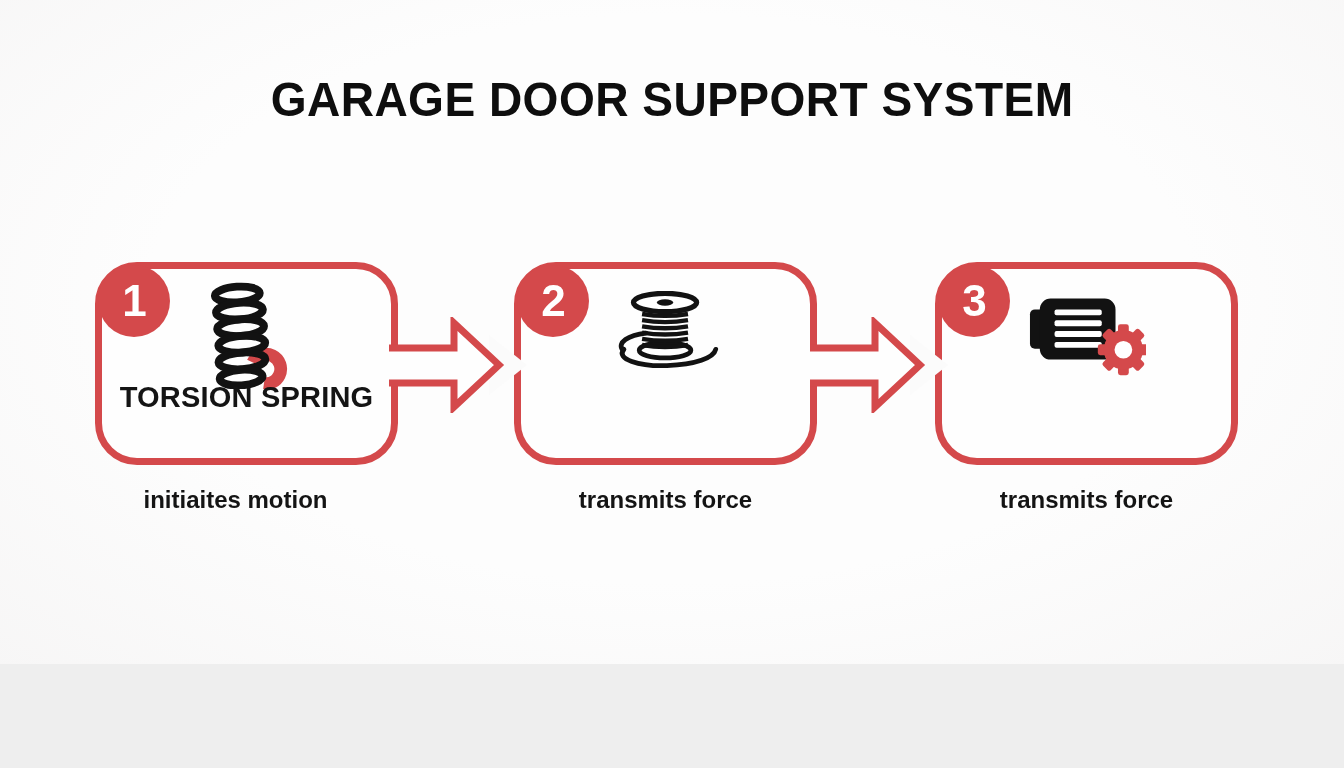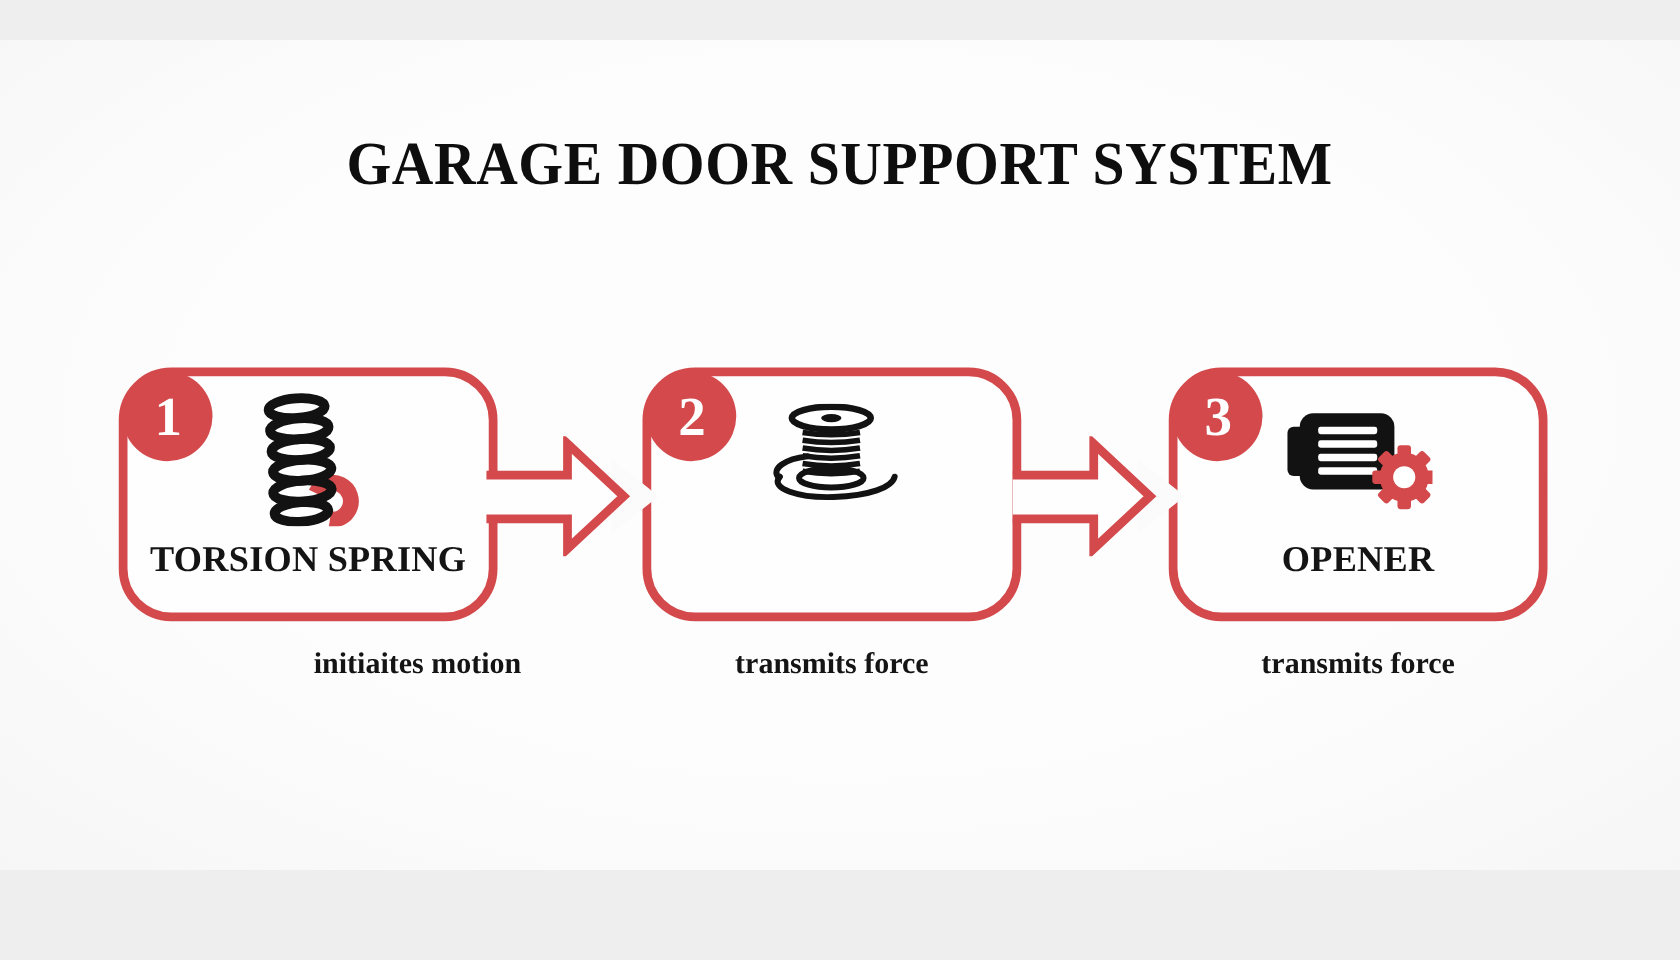--- a/index.html
+++ b/index.html
@@ -1,22 +1,21 @@
 <!DOCTYPE html>
 <html style="--red: #d4494b; --ink: #121212; --bg: #fbfbfb;"><head>
 <meta charset="utf-8">
 <style>
   :root { --red:#d4494b; --ink:#121212; --bg:#fbfbfb; --boxfill:#fefefe; }
   * { margin:0; padding:0; box-sizing:border-box; }
   html,body { background:#eee; }
   .stage {
     position:relative; width:1344px; height:664px; overflow:hidden;
     background:radial-gradient(ellipse at 50% 45%, #fdfdfd 55%, #f5f4f4 115%);
-    font-family:Liberation Serif, serif;
-    margin-top:32px;
+    font-family:Liberation Sans, sans-serif;
   }
   .title {
     position:absolute; top:74px; left:0; width:100%;
     text-align:center; font-weight:bold; font-size:49px; line-height:50px;
     color:#0e0e0e; white-space:nowrap;
   }
   .title-inner { display:inline-block; transform:scaleX(0.94); letter-spacing:0.5px; }
 
   .step-box {
     position:absolute; top:262px; width:303px; height:203px;
@@ -32,31 +31,31 @@
     display:flex; align-items:center; justify-content:center; z-index:3;
     letter-spacing:-1px;
   }
 
   .icon-wrap {
     position:absolute; top:10px; left:0; width:100%; height:112px;
     display:flex; align-items:center; justify-content:center;
   }
 
   .step-label {
-    position:absolute; bottom:25px; left:0; width:100%;
+    position:absolute; bottom:44px; left:0; width:100%;
     text-align:center; font-weight:bold; font-size:29px; color:#141414;
     letter-spacing:0.2px; white-space:nowrap;
   }
 
   .caption {
     position:absolute; top:486px; width:343px;
     text-align:center; font-weight:bold; font-size:24px; color:#141414;
     white-space:nowrap;
   }
-  .cap-1 { left:74px;text-align:right; } .cap-2 { left:494px; } .cap-3 { left:915px; }
+  .cap-1 { left:64px; } .cap-2 { left:494px; } .cap-3 { left:915px; }
 
   .arrow { position:absolute; top:317px; width:140px; height:96px; z-index:5; }
   .arrow-1 { left:389px; } .arrow-2 { left:810px; }
 </style>
 </head>
 <body>
 
 <div class="stage">
 
   <div class="title">
@@ -125,21 +124,20 @@
             <rect x="91.5" y="31" width="11" height="11" rx="2.5" transform="rotate(180 97 57)"></rect>
             <rect x="91.5" y="31" width="11" height="11" rx="2.5" transform="rotate(225 97 57)"></rect>
             <rect x="91.5" y="31" width="11" height="11" rx="2.5" transform="rotate(270 97 57)"></rect>
             <rect x="91.5" y="31" width="11" height="11" rx="2.5" transform="rotate(315 97 57)"></rect>
             <circle cx="97" cy="57" r="20"></circle>
           </g>
           <circle cx="97" cy="57" r="9" fill="#ffffff"></circle>
         </g>
       </svg>
     </div>
-    <div class="step-label">OPENER</div>
   </div>
 
   <div class="caption cap-1">initiaites motion</div>
   <div class="caption cap-2">transmits force</div>
   <div class="caption cap-3">transmits force</div>
 
   <svg class="arrow arrow-1" viewBox="0 0 140 96">
     <polygon points="100,18 138,48 100,78" fill="var(--bg)"></polygon>
     <path d="M 0 31 H 65 V 6 L 110 48 L 65 90 V 66 H 0" fill="var(--boxfill)" stroke="var(--red)" stroke-width="7" stroke-linejoin="miter"></path>
   </svg>

